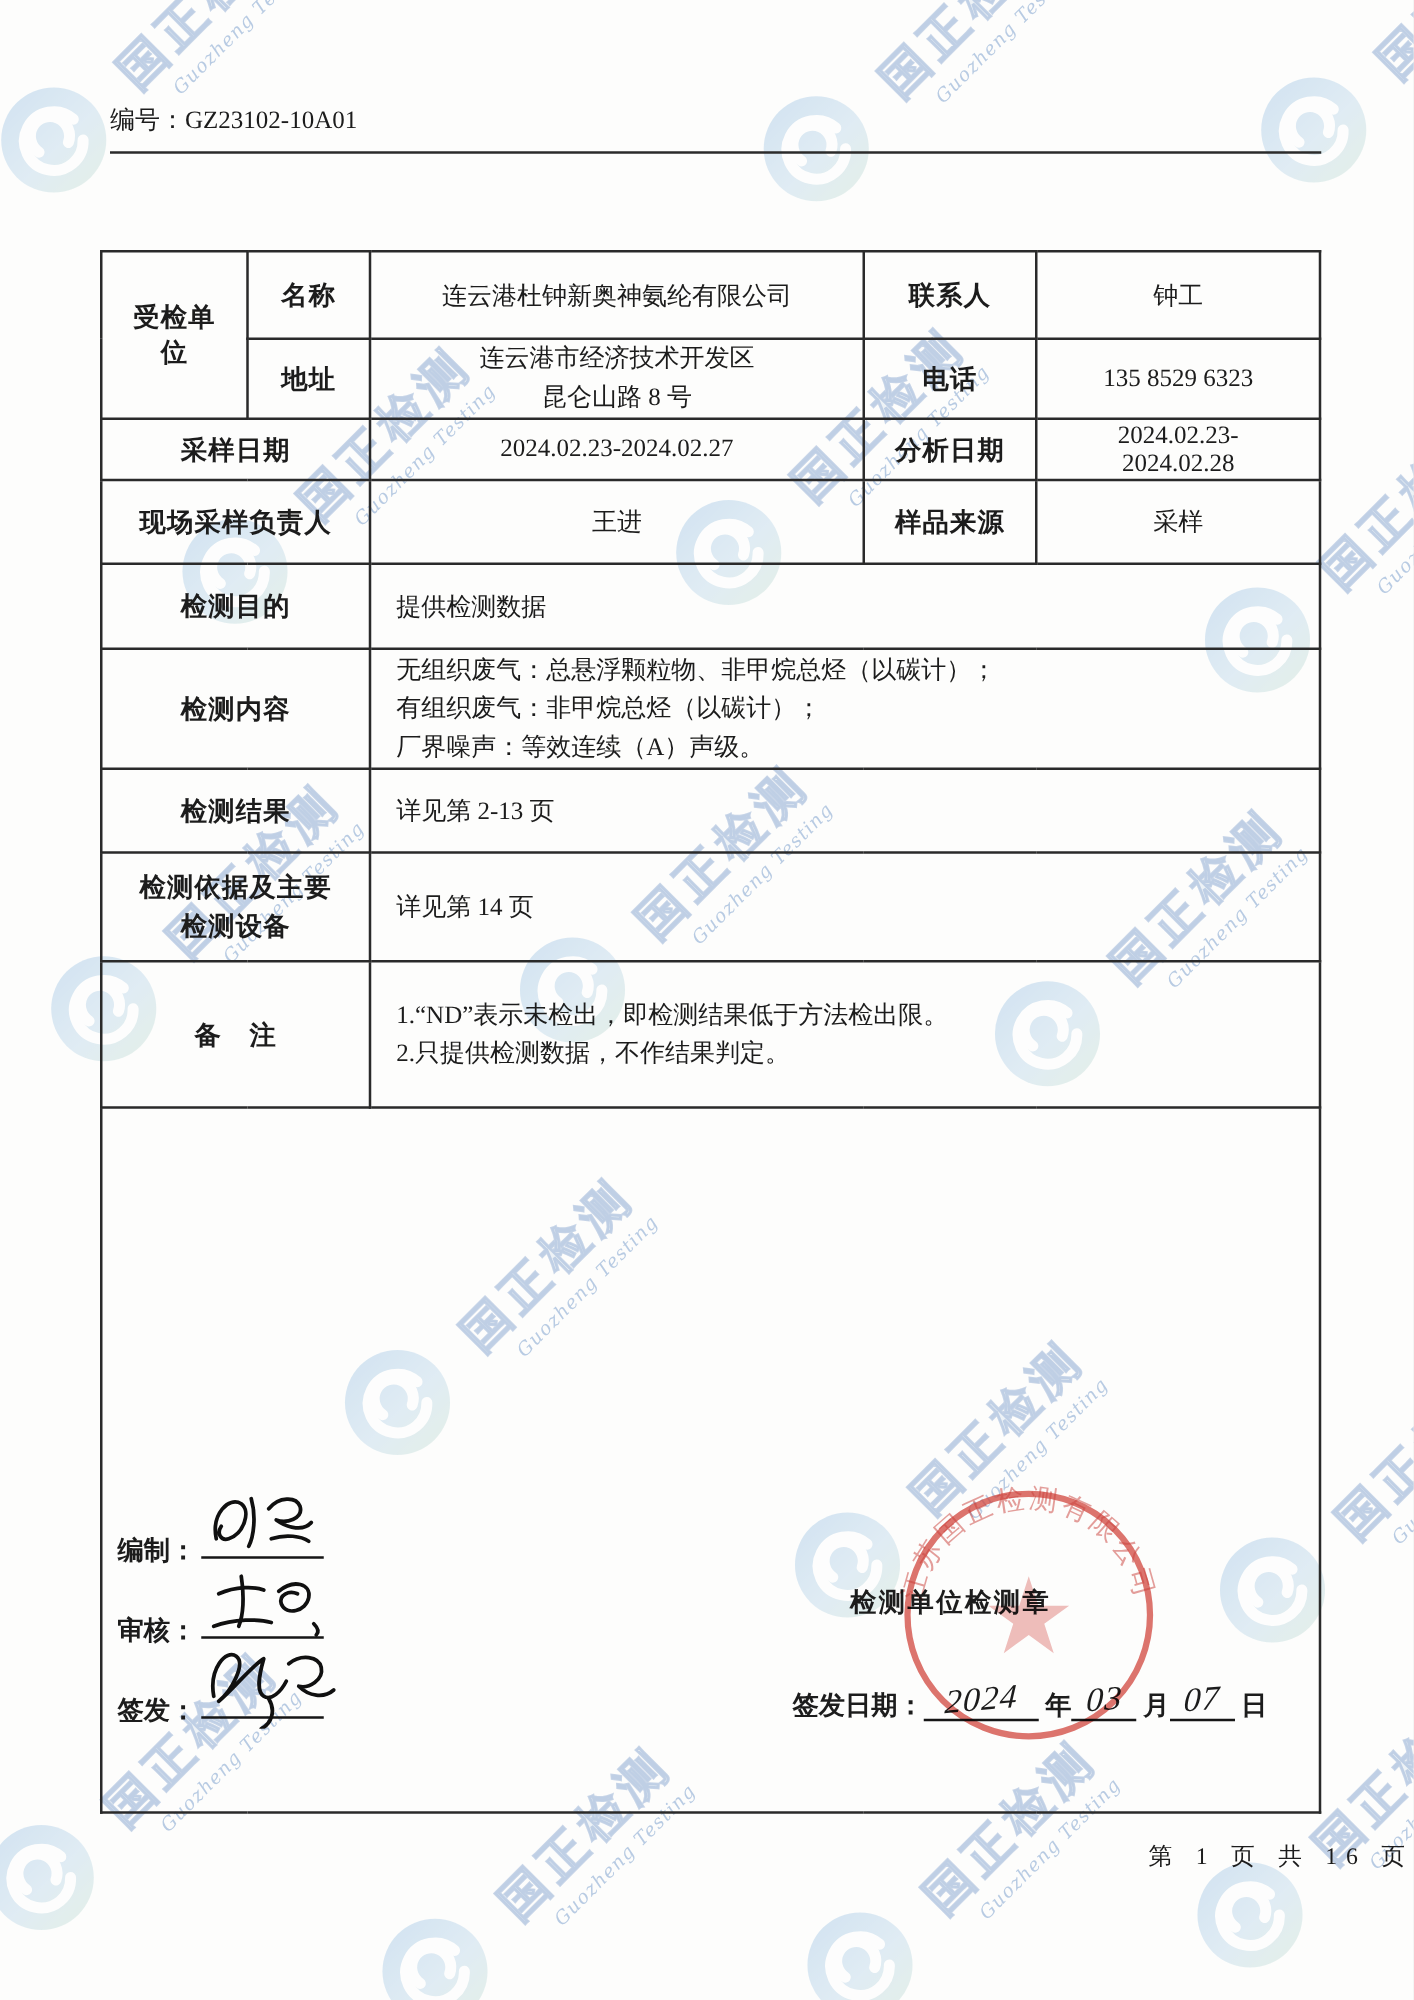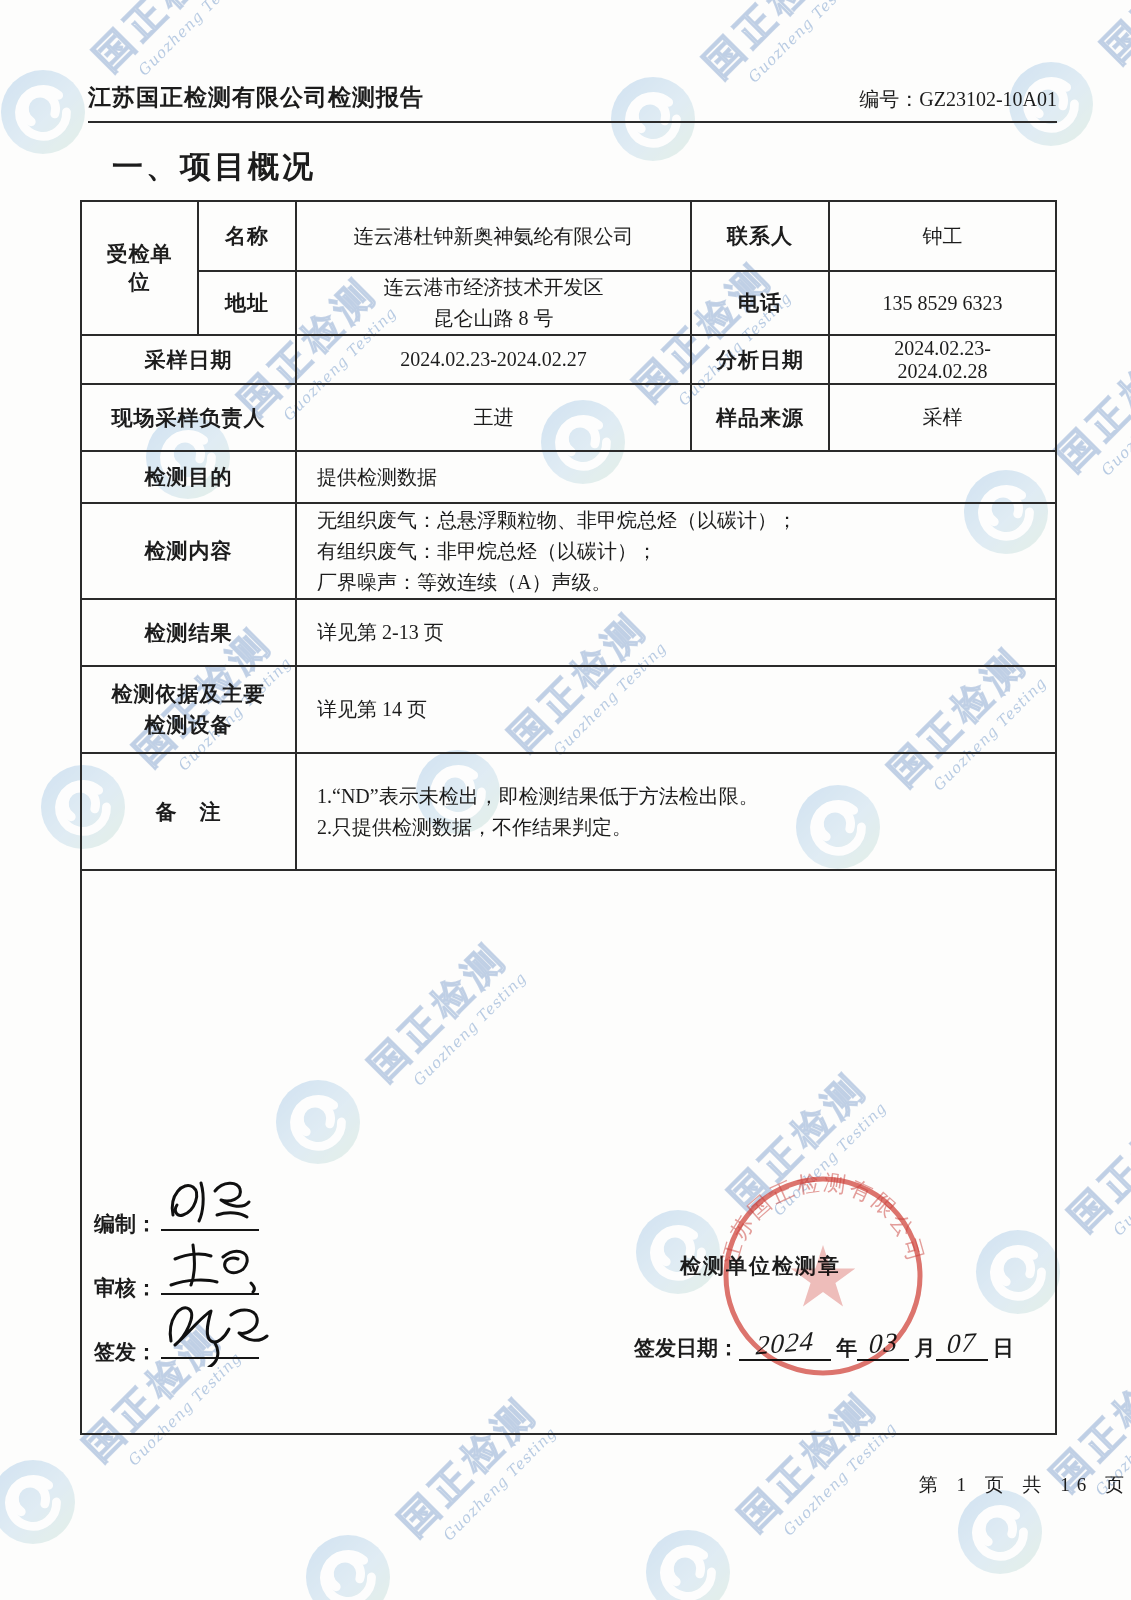--- a/index.html
+++ b/index.html
@@ -370,26 +370,24 @@
           </g>
         </svg>
         <div class="wm-rot">
           <div class="wm-cn">国正检测</div>
           <div class="wm-en">Guozheng Testing</div>
         </div>
       </div>
     </div>
 
   <div class="hdr">
-    <span class="hdr-title">江苏国正检测有限公司检测报告</span>
     <span class="hdr-no"><span>编号：</span><span>GZ23102-10A01</span></span>
   </div>
   <div class="hdr-rule"></div>
 
-  <div class="sec-title">一、项目概况</div>
 
   <table class="main">
     <colgroup>
         <col style="width:117px">
         <col style="width:98px">
         <col style="width:395px">
         <col style="width:138px">
         <col style="width:227px">
       </colgroup>
     <tbody>
@@ -414,21 +412,21 @@
       <td class="val">2024.02.23-2024.02.27</td>
       <td class="lbl">分析日期</td>
       <td class="val">2024.02.23-2024.02.28</td>
     </tr>
     <tr style="height:67px">
       <td colspan="2" class="lbl">现场采样负责人</td>
       <td class="val">王进</td>
       <td class="lbl">样品来源</td>
       <td class="val">采样</td>
     </tr>
-    <tr style="height:52px">
+    <tr style="height:68px">
       <td colspan="2" class="lbl">检测目的</td>
       <td colspan="3" class="val-left">提供检测数据</td>
     </tr>
     <tr style="height:96px">
       <td colspan="2" class="lbl">检测内容</td>
       <td colspan="3" class="val-left">
         <div class="line">无组织废气：总悬浮颗粒物、非甲烷总烃（以碳计）；</div>
         <div class="line">有组织废气：非甲烷总烃（以碳计）；</div>
         <div class="line">厂界噪声：等效连续（A）声级。</div>
       </td>

